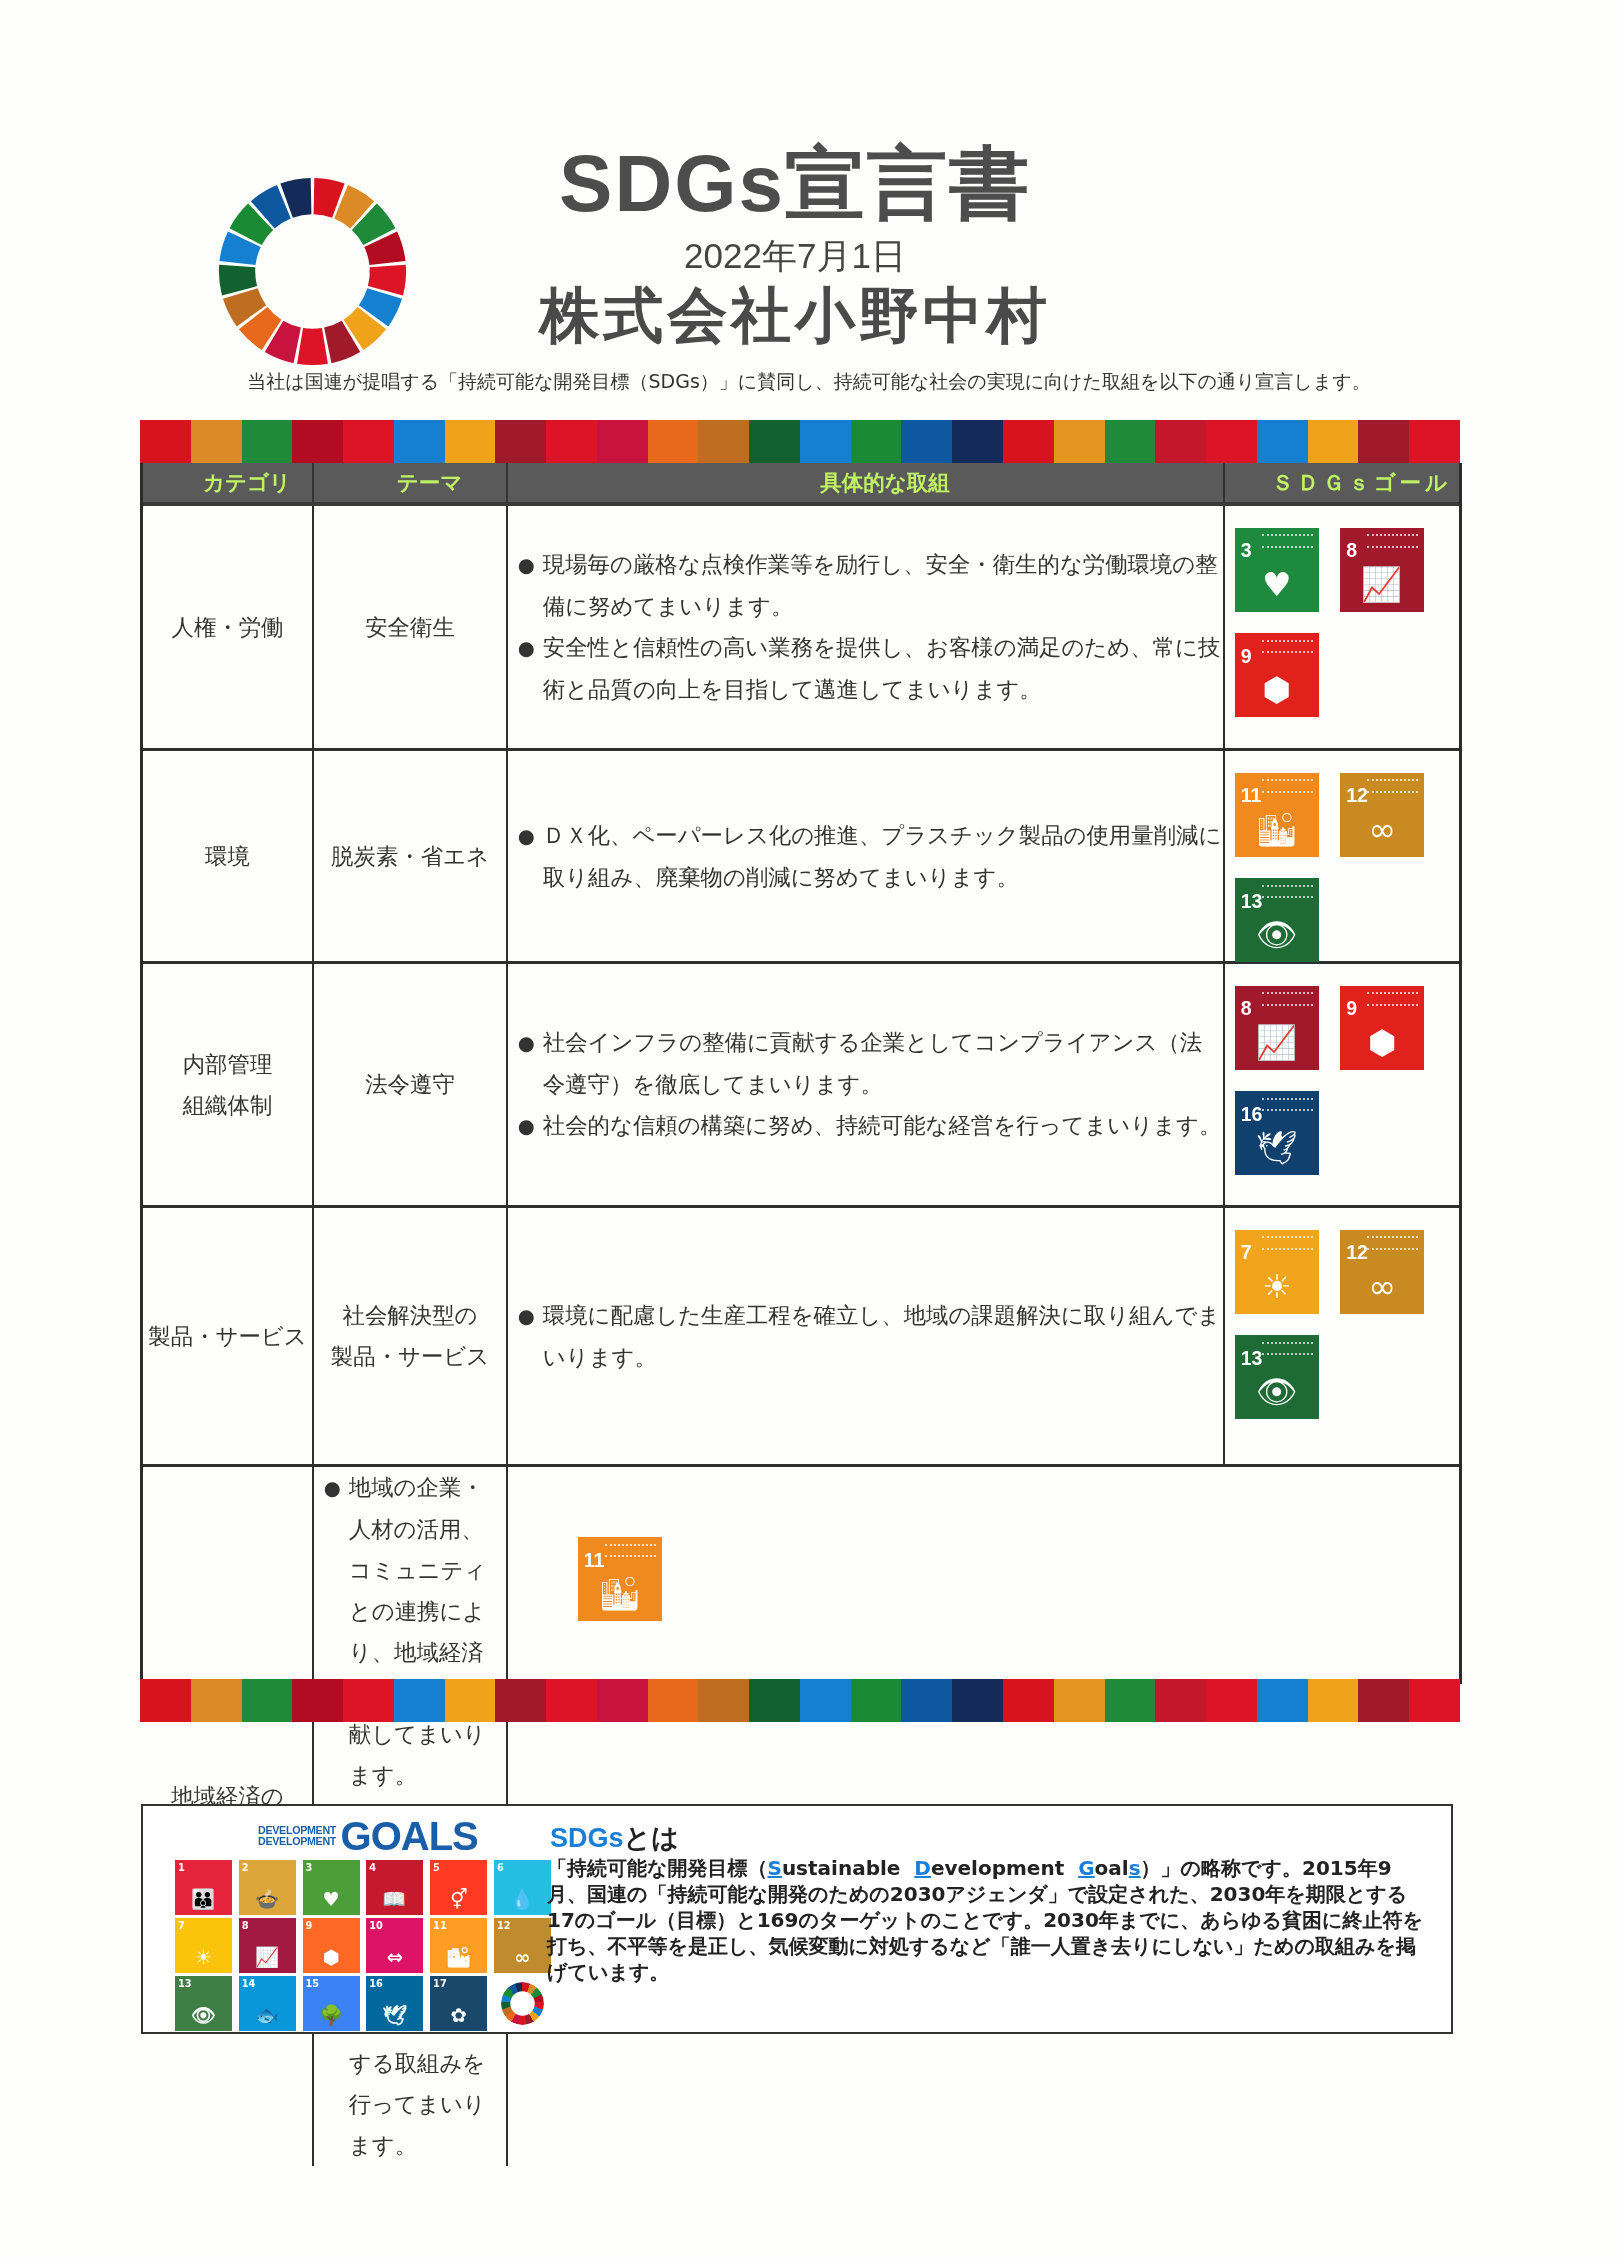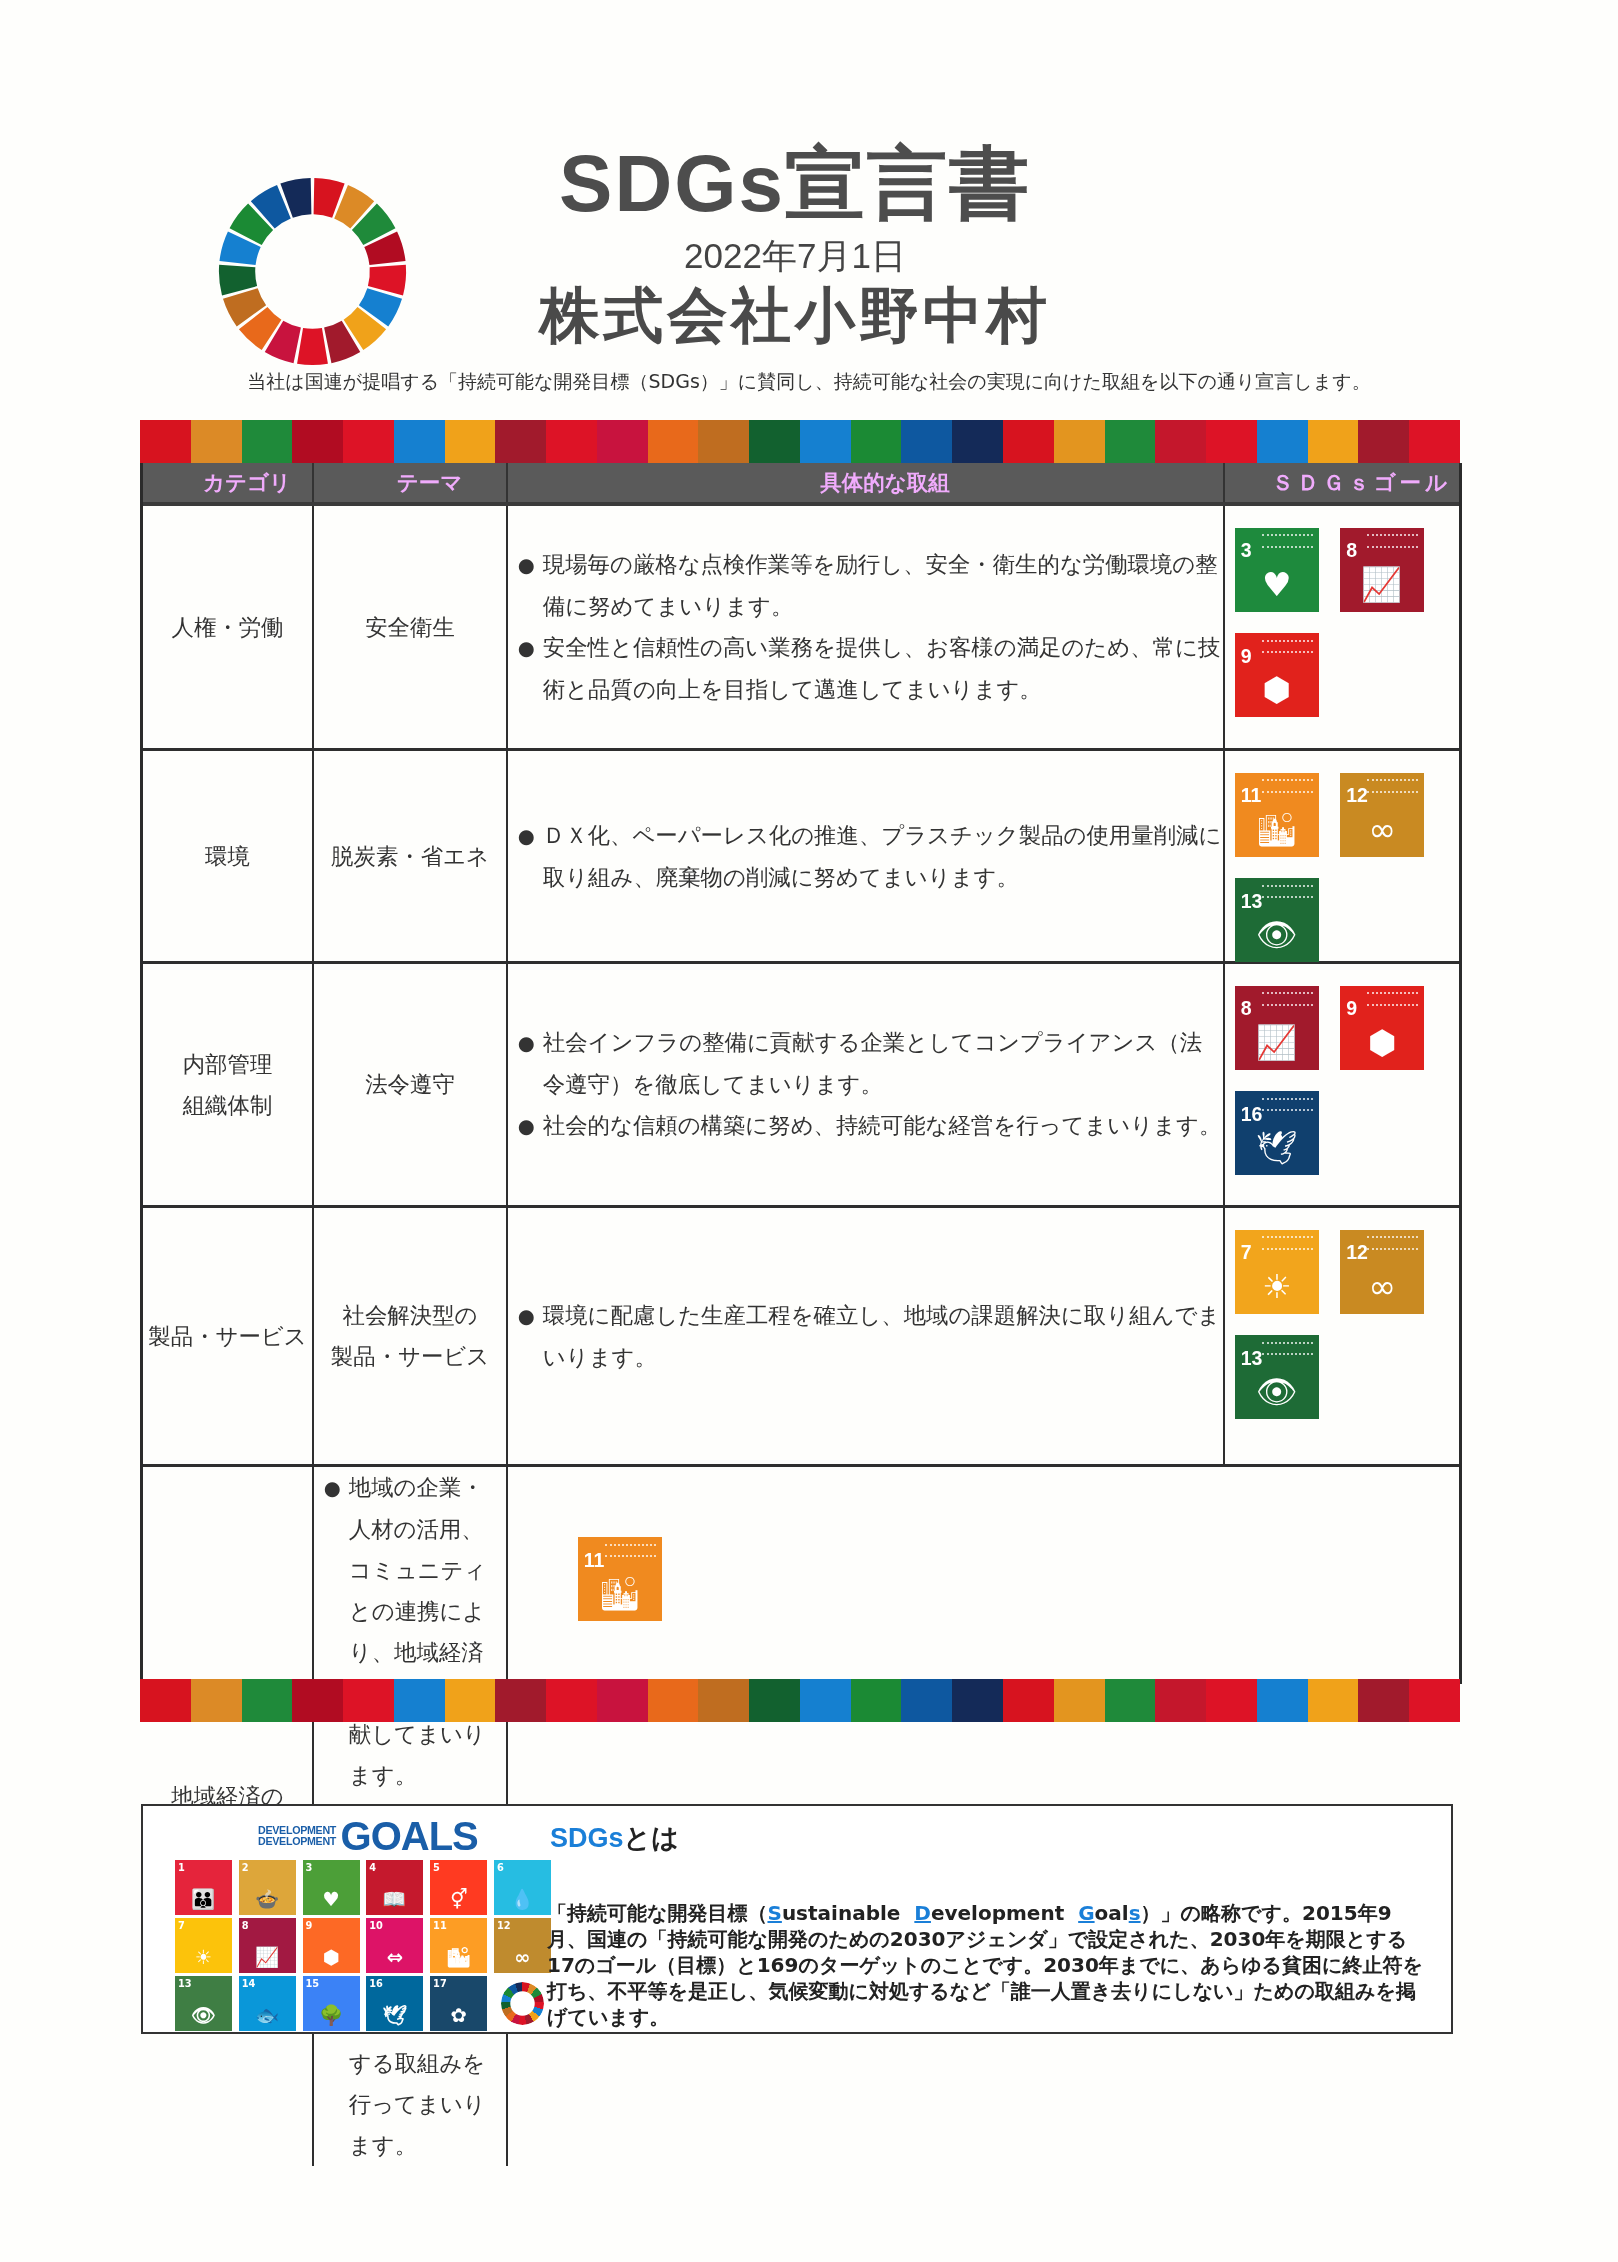--- a/index.html
+++ b/index.html
@@ -13,21 +13,21 @@
   #intro{left:146px;top:367px;width:1326px;text-align:center;font-size:19px;color:#333;line-height:29px;white-space:nowrap;}
   
   .strip{display:flex;left:140px;width:1320px;height:43px;}
   .strip span{flex:1;height:100%;}
   #strip-top{top:420px;}
   #strip-bottom{top:1679px;}
   
   #table{left:140px;top:463px;width:1316px;border-left:3.9px solid #2b2b2b;border-right:3.9px solid #2b2b2b;box-sizing:content-box;}
   .trow{display:grid;grid-template-columns:171px 194px 717px 1fr;}
   .thead{background:#5a5a5a;height:39px;border-bottom:4.9px solid #3a3a3a;}
-  .thead div{color:#f0abfc;font-weight:bold;font-size:21.5px;display:flex;align-items:center;justify-content:center;border-right:2px solid #333;padding-left:39px;}
+  .thead div{color:#bef264;font-weight:bold;font-size:21.5px;display:flex;align-items:center;justify-content:center;border-right:2px solid #333;padding-left:39px;}
   .thead div:last-child{border-right:none;letter-spacing:3.9px;}
   .tbody-row{border-bottom:3.9px solid #2e2e2e;}
   .tbody-row:last-child{border-bottom:none;}
   .cell{border-right:2px solid #2e2e2e;display:flex;align-items:center;justify-content:center;text-align:center;font-size:22.4px;line-height:41px;color:#333;padding:0 3.9px;box-sizing:border-box;}
   .cell.goals{border-right:none;align-items:flex-start;justify-content:flex-start;padding:21.5px 0 0 9.8px;}
   .cell.text{justify-content:flex-start;text-align:left;padding:0 0 0 9.8px;font-size:22.4px;line-height:41px;}
   .bullets{margin:0;padding:0;list-style:none;}
   .bullets li{padding-left:25px;text-indent:-25px;}
   .bullets li::before{content:"●";display:inline-block;width:25px;text-indent:0;font-size:19.5px;color:#333;}
   .goal-grid{display:grid;grid-template-columns:84px 84px;grid-gap:21.5px 21.5px;}
@@ -40,21 +40,21 @@
   #about{left:141px;top:1804px;width:1312px;height:230px;border:2px solid #333;box-sizing:border-box;background:#fff;}
   #sdg-logo{left:115px;top:7.8px;font-family:"Liberation Sans",sans-serif;color:#1a5ea8;font-weight:bold;}
   #sdg-logo .small{display:inline-block;font-size:10.7px;line-height:11.7px;vertical-align:middle;letter-spacing:-0.3px;}
   #sdg-logo .big{display:inline-block;font-size:40px;vertical-align:middle;letter-spacing:-1px;}
   #mini-grid{left:32px;top:54px;display:grid;grid-template-columns:repeat(6,57px);grid-gap:2.9px 6.8px;}
   .mini{width:57px;height:55px;position:relative;color:#fff;font-size:9.8px;font-weight:bold;}
   .mini .n{position:absolute;left:2.9px;top:2px;}
   .mini .g{position:absolute;left:0;right:0;bottom:3.9px;text-align:center;font-size:19.5px;}
   #about-title{left:407px;top:13.7px;font-size:27px;font-weight:bold;color:#1a7fd8;font-family:"Liberation Sans",sans-serif;}
   #about-title .jp{color:#222;}
-  #about-body{left:404px;top:49px;width:878px;font-size:20px;line-height:26px;font-weight:bold;color:#222;margin-top:45px;}
+  #about-body{left:404px;top:49px;width:878px;font-size:20px;line-height:26px;font-weight:bold;color:#222;}
   .hl{color:#1a7fd8;text-decoration:underline;}
 </style>
 </head>
 <body>
 
 <svg id="wheel" class="abs" viewBox="-100 -100 200 200">
     <path d="M1.8813493551695848,-97.98193978792114 A98,98 0 0 1 33.64085315773451,-92.04505961114776 L20.59644070881705,-56.35411812927414 A60,60 0 0 0 1.1518465439813785,-59.98894272729865 Z" fill="#d7131f"></path>
     <path d="M37.14946521274134,-90.6858160596646 A98,98 0 0 1 64.61967204128408,-73.67698409460642 L39.563064515071886,-45.10835760894271 A60,60 0 0 0 22.74457053841307,-55.52192819979465 Z" fill="#dc8a26"></path>
     <path d="M67.4003399410394,-71.14207036509642 A98,98 0 0 1 86.87124614569449,-45.35842361782607 L53.18647723205785,-27.770463439485347 A60,60 0 0 0 41.26551424961596,-43.55636961128352 Z" fill="#1f8a3a"></path>
     <path d="M88.54842528212356,-41.990193855901396 A98,98 0 0 1 97.39037708793649,-10.913956691756507 L59.62676148241009,-6.682014301075412 A60,60 0 0 0 54.213321601300144,-25.708281952592692 Z" fill="#b10c22"></path>

